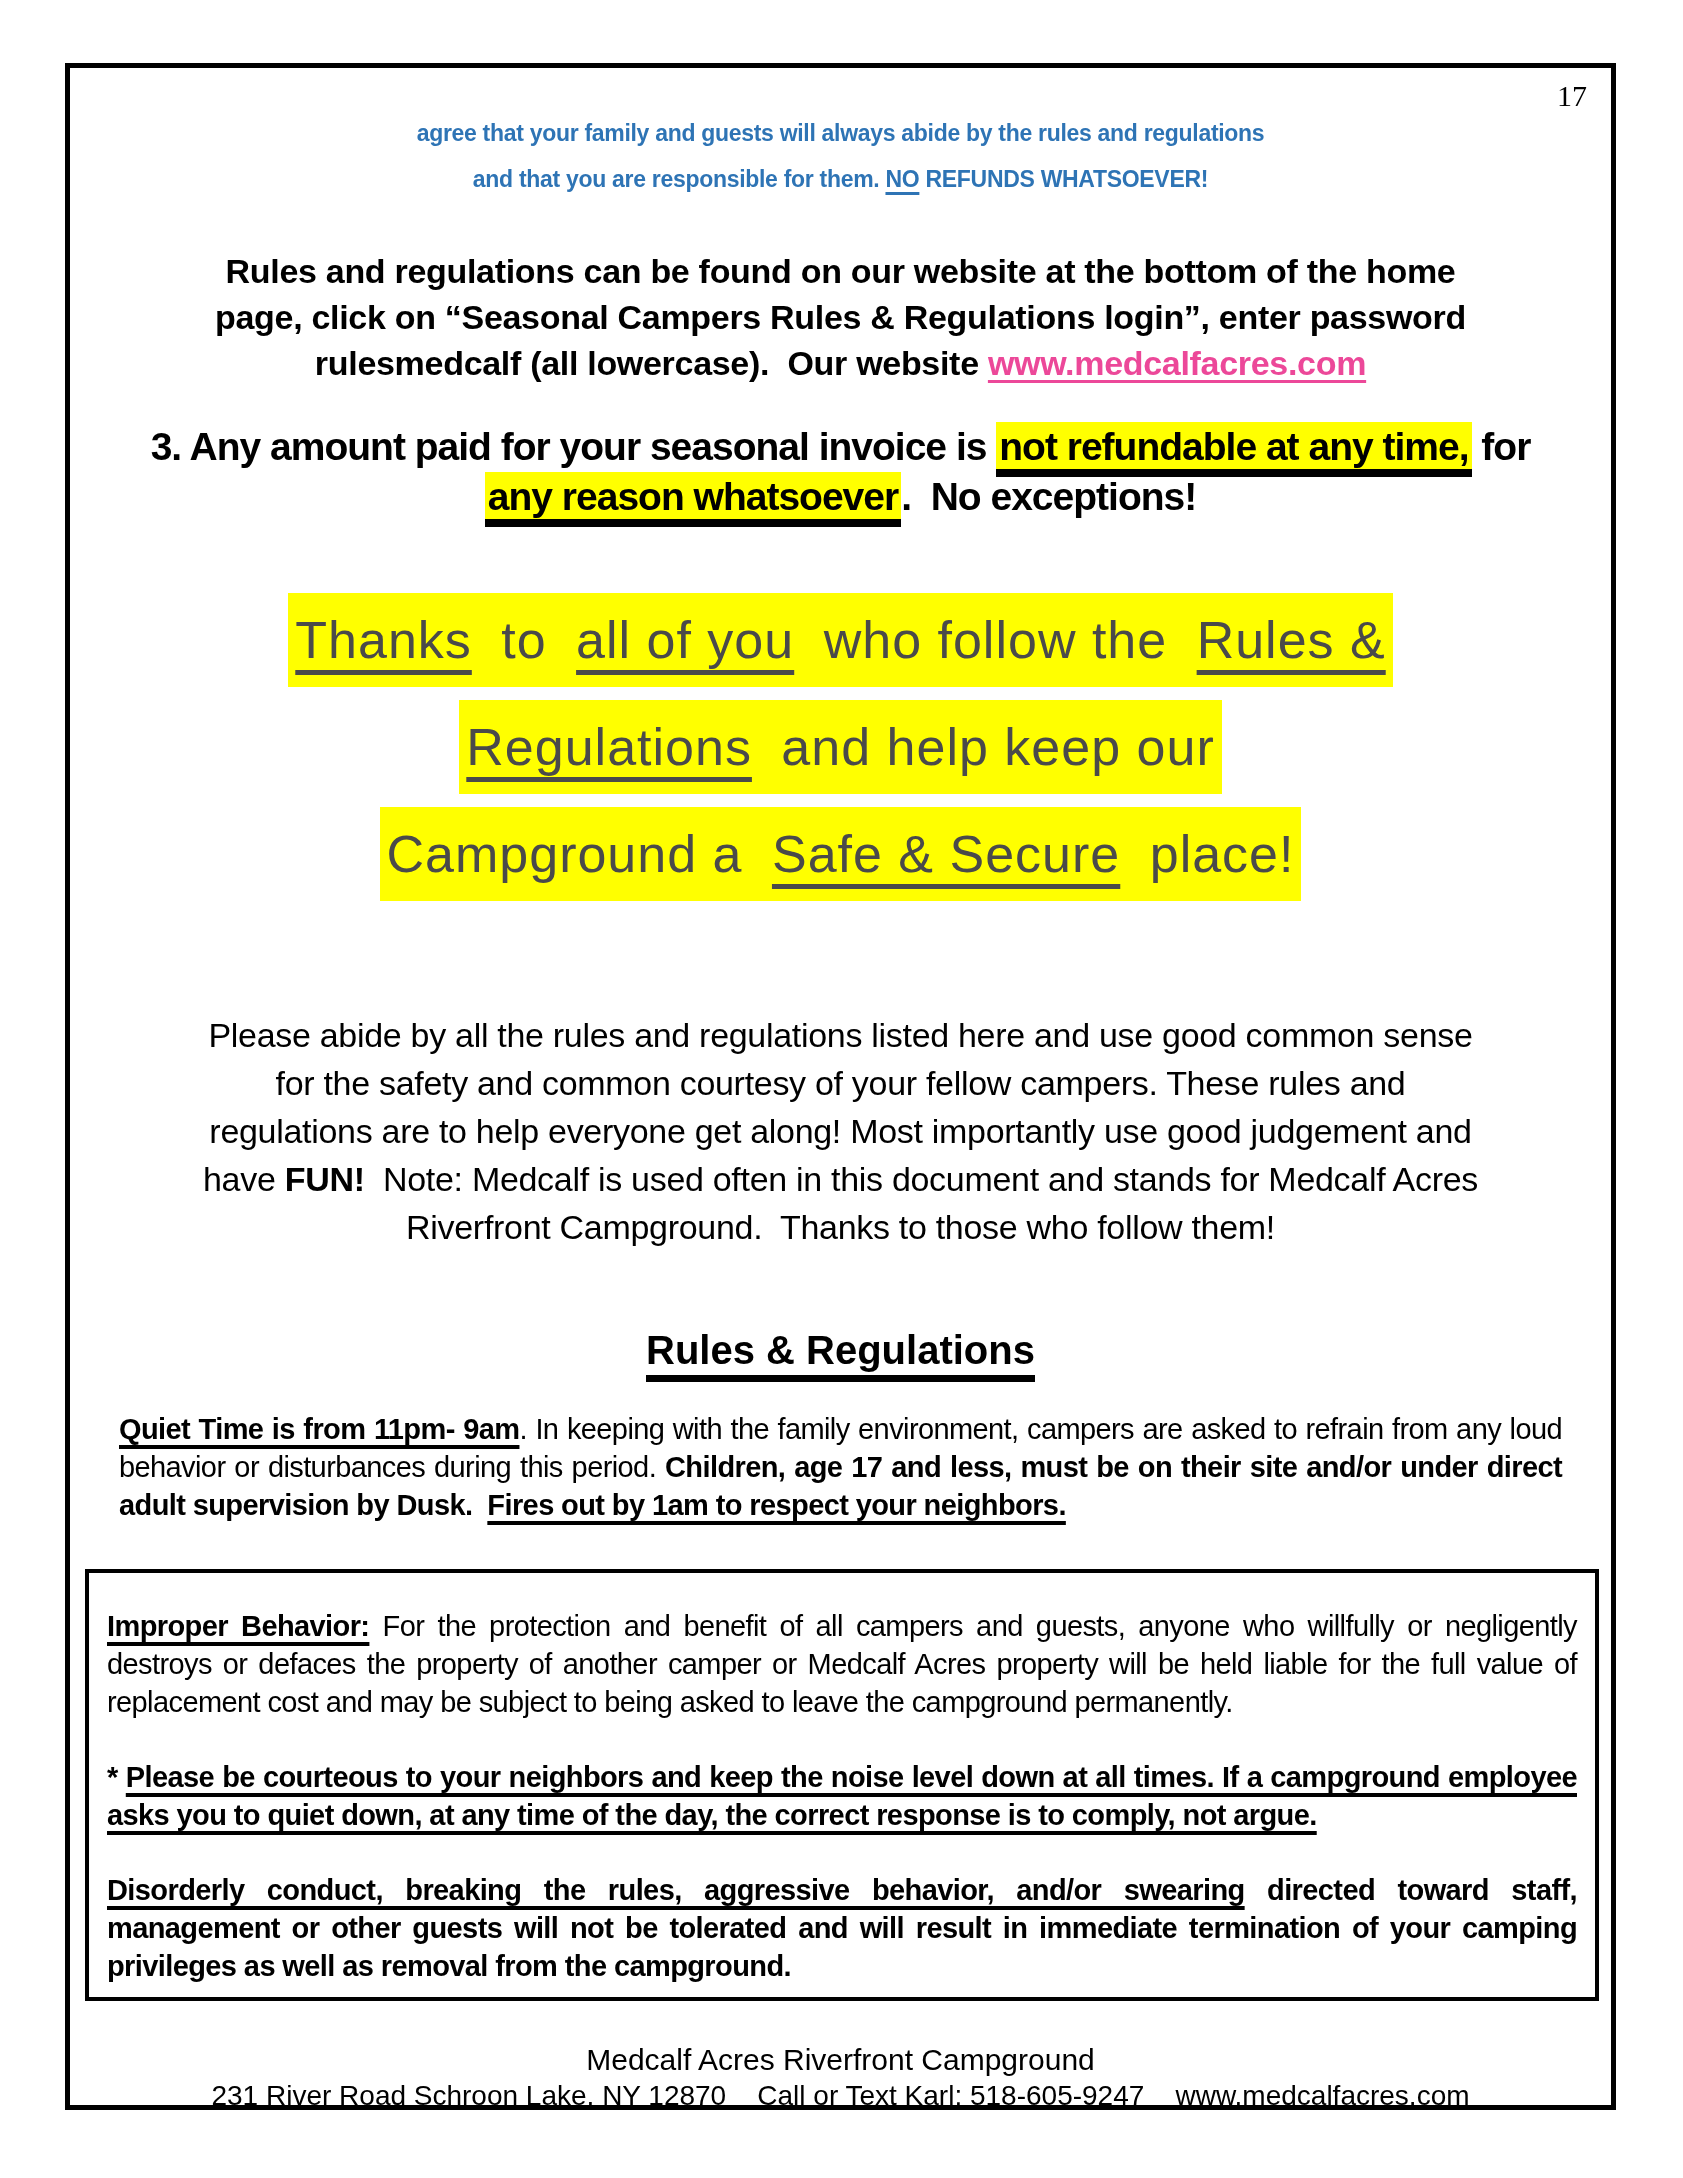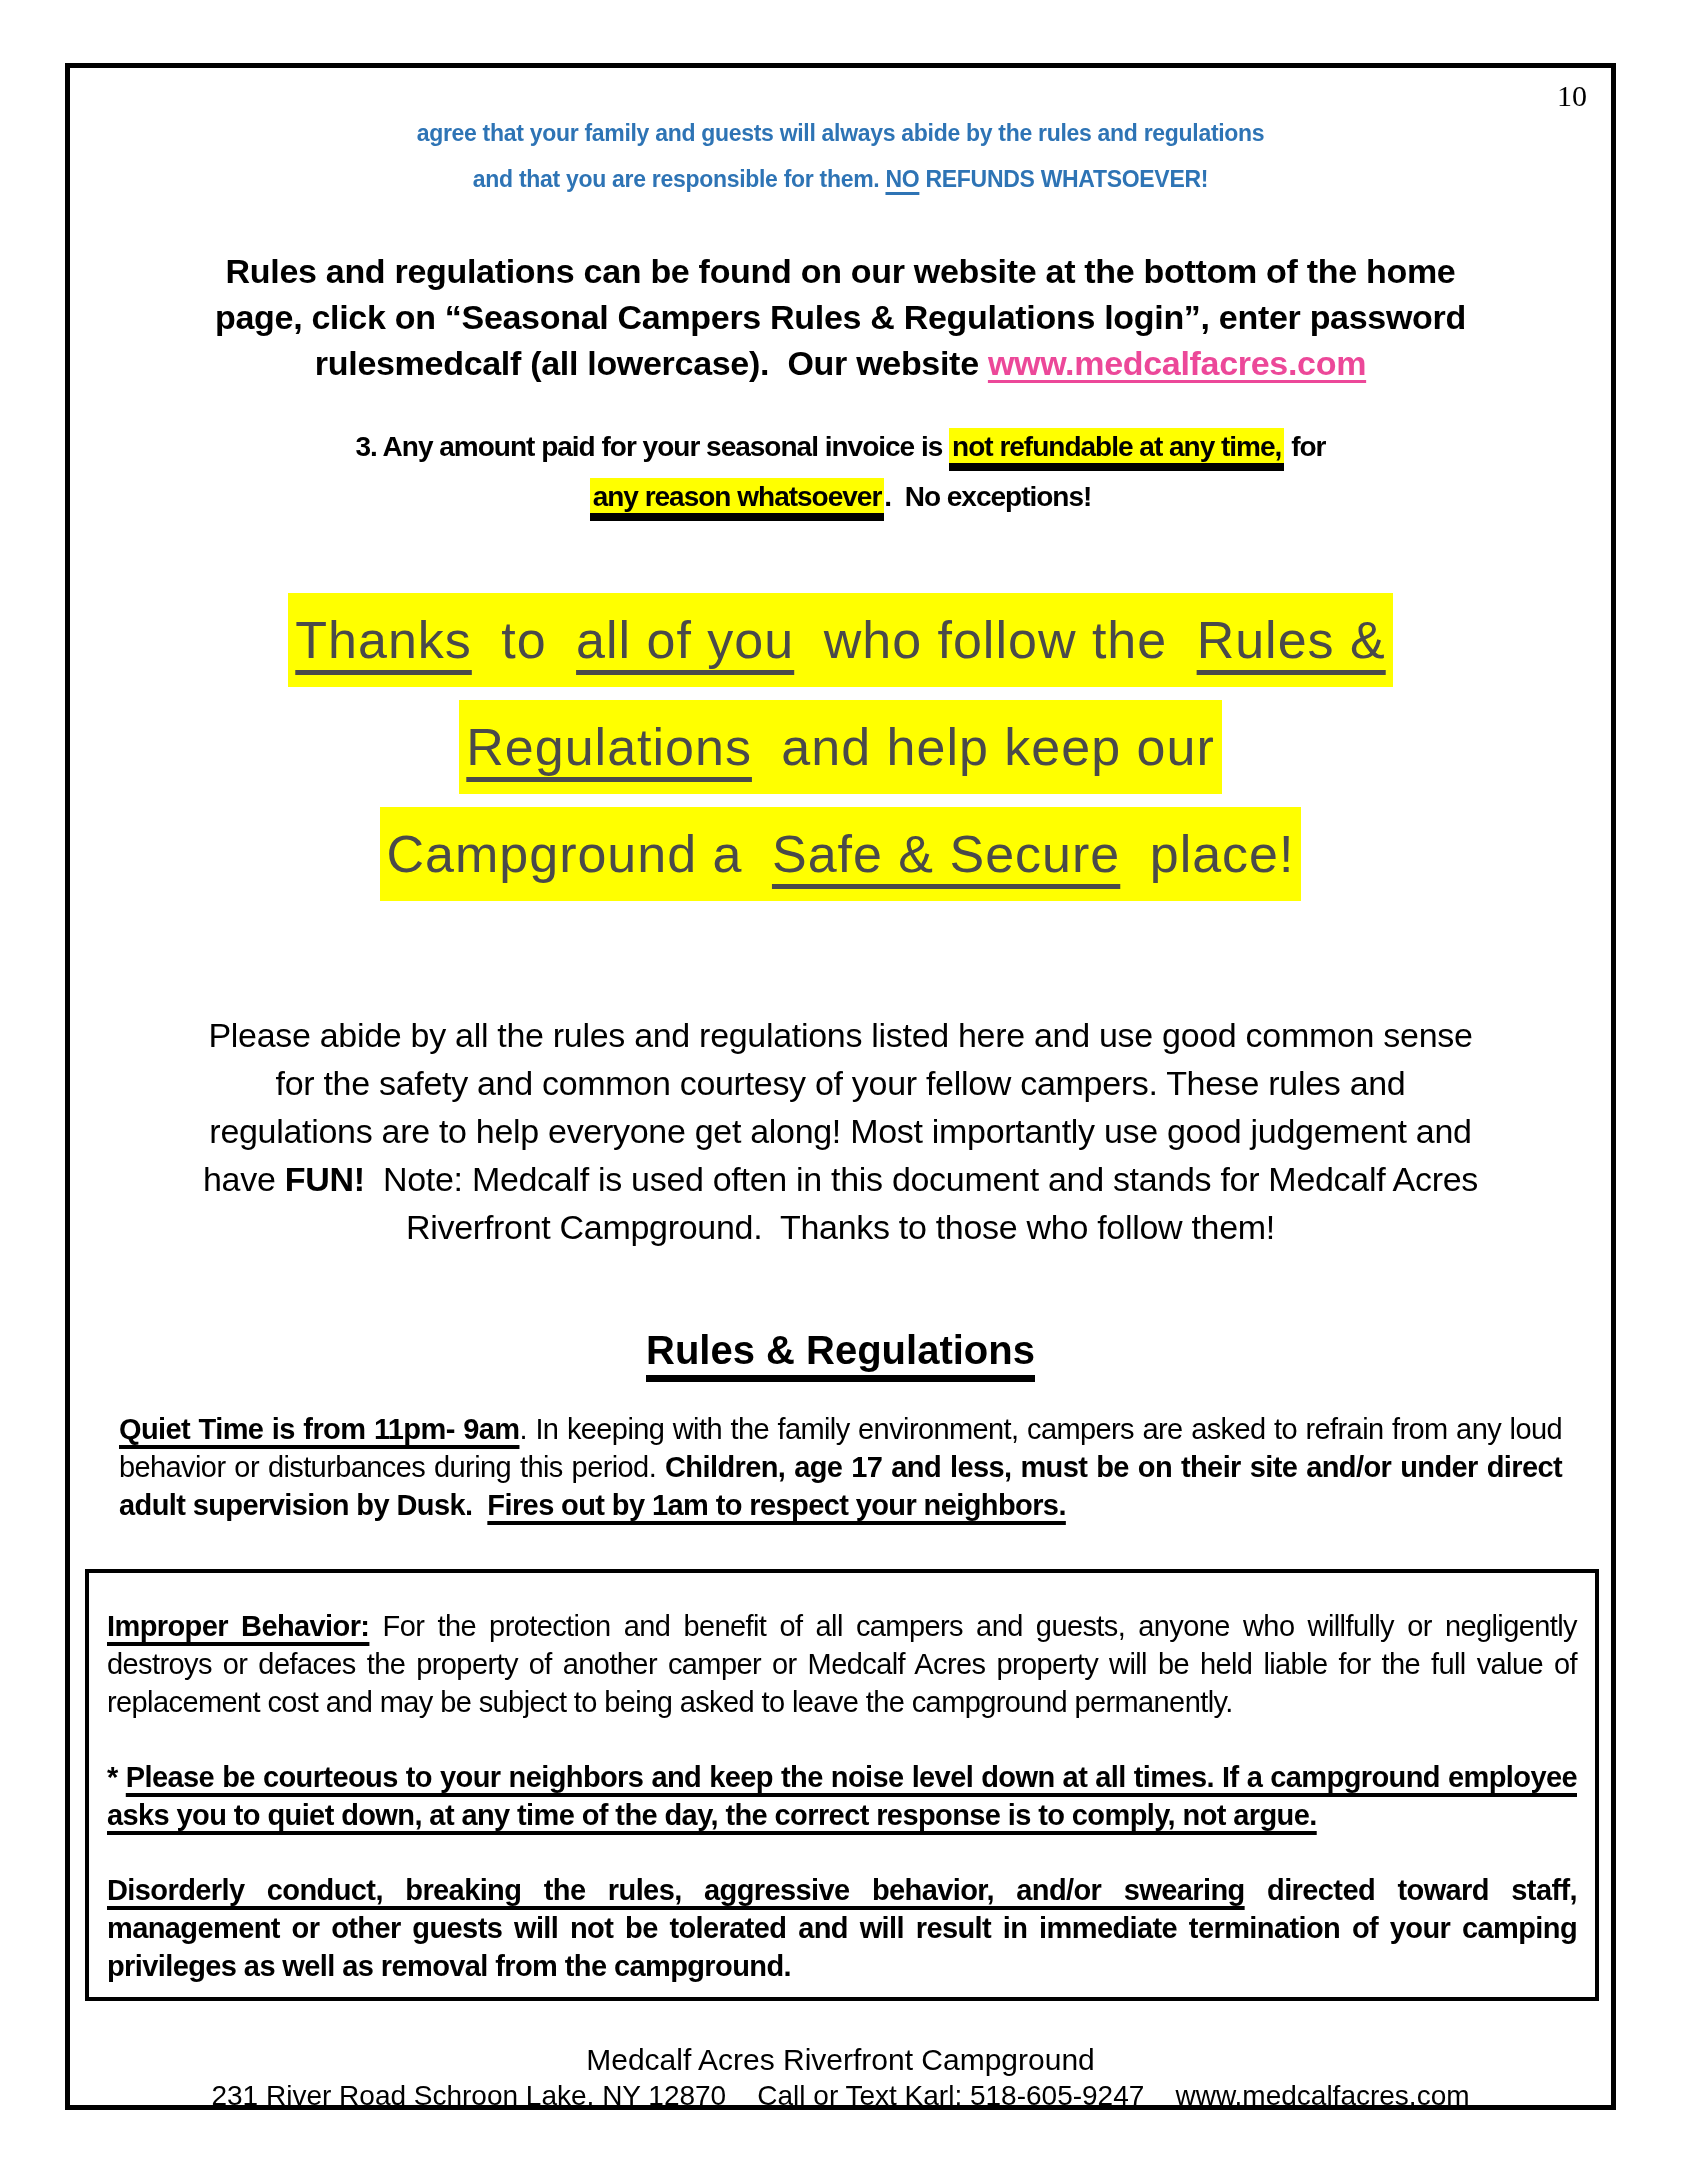--- a/index.html
+++ b/index.html
@@ -36,21 +36,21 @@
   .website {
     top: 180px;
     font-weight: 700;
     font-size: 34px; line-height: 46px;
     letter-spacing: -0.3px;
     text-align: center;
   }
   .item3 {
     top: 354px;
     font-weight: 700;
-    font-size: 28px; line-height: 50px;
+    font-size: 39px; line-height: 50px;
     letter-spacing: -1px;
     text-align: center;
   }
   .banner {
     top: 519px;
     color: #4A4A4A;
     font-size: 52px; line-height: 107px;
     font-weight: 400;
     letter-spacing: 1px;
     text-align: center;
@@ -122,21 +122,21 @@
     background: #FFFF00;
     border-bottom: 8px solid #000;
     padding: 3px 3px 1px;
   }
 </style>
 </head>
 <body>
 
 <div class="sheet">
 
-  <div class="pagenum">10</div>
+  <div class="pagenum">17</div>
 
   <section class="abs intro"><span>agree that your family and guests will always abide by the rules and regulations</span><br><span>and that you are responsible for them. </span><span class="sg-u">NO</span><span> REFUNDS WHATSOEVER!</span></section>
 
   <section class="abs website"><span>Rules and regulations can be found on our website at the bottom of the home</span><br><span>page, click on “Seasonal Campers Rules &amp; Regulations login”, enter password</span><br><span>rulesmedcalf (all lowercase).&nbsp; Our website </span><span class="sg-link">www.medcalfacres.com</span></section>
 
   <section class="abs item3"><span>3. Any amount paid for your seasonal invoice is </span><span class="sg-hlu">not refundable at any time,</span><span> for</span><br><span class="sg-hlu">any reason whatsoever</span><span>.&nbsp; No exceptions!</span></section>
 
   <section class="abs banner"><span class="sg-u">Thanks</span><span> to </span><span class="sg-u">all of you</span><span> who follow the </span><span class="sg-u">Rules &amp;</span><br><span class="sg-u">Regulations</span><span> and help keep our</span><br><span>Campground a </span><span class="sg-u">Safe &amp; Secure</span><span> place!</span></section>
 
   <section class="abs please"><span>Please abide by all the rules and regulations listed here and use good common sense</span><br><span>for the safety and common courtesy of your fellow campers. These rules and</span><br><span>regulations are to help everyone get along! Most importantly use good judgement and</span><br><span>have </span><span class="sg-b">FUN!</span><span>&nbsp; Note: Medcalf is used often in this document and stands for Medcalf Acres</span><br><span>Riverfront Campground.&nbsp; Thanks to those who follow them!</span></section>

